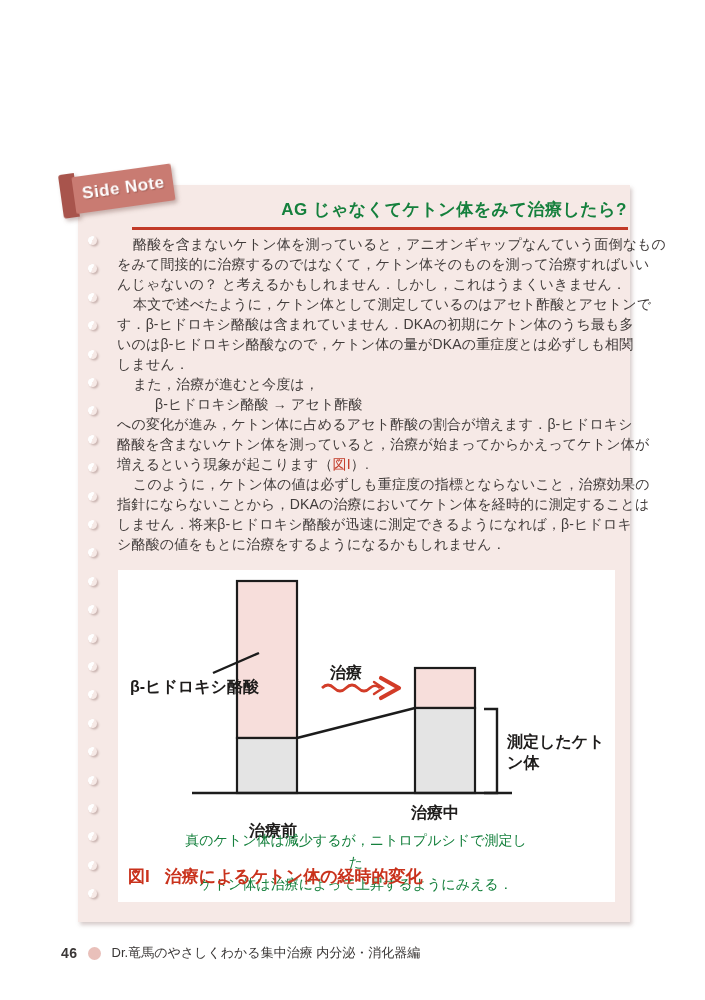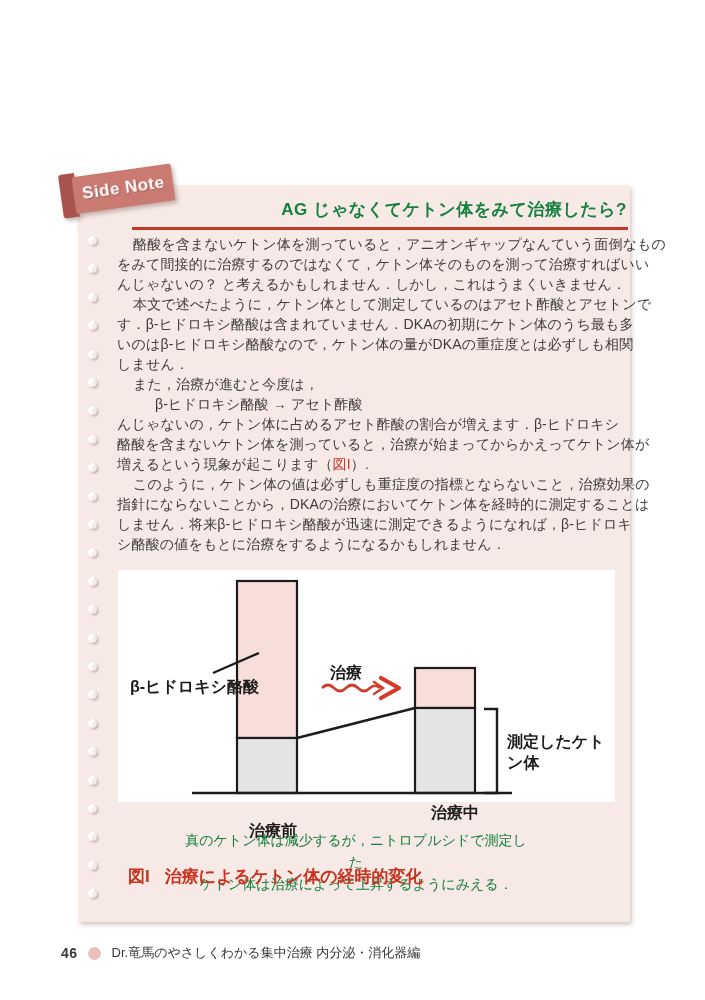--- a/index.html
+++ b/index.html
@@ -57,30 +57,30 @@
   
   .body-text { position:absolute; left:117px; top:234px; width:514px; }
   .bline { height:20px; line-height:20px; font-size:14px; letter-spacing:.15px;
            white-space:nowrap; color:#413c3b; }
   .bline.indent  { padding-left:16px; }
   .bline.formula { padding-left:38px; }
   .figref { color:#c23a28; }
 
   
   .figure-box {
-    position:absolute; left:118px; top:570px; width:497px; height:232px;
+    position:absolute; left:118px; top:570px; width:497px; height:332px;
     background:#ffffff;
   }
   .figure-box svg { position:absolute; left:0; top:0; }
   .flabel { position:absolute; font-weight:700; font-size:16px; color:#1e1c1b; }
   .lbl-beta    { left:12px;  top:107px; }
   .lbl-chiryo  { left:212px; top:93px; width:56px; text-align:left; }
   .lbl-nitro   { left:389px; top:161px; line-height:21px; }
   .lbl-before  { left:119px; top:251px; width:60px; text-align:right; }
-  .lbl-during  { left:313px; top:233px; width:60px; text-align:left; }
+  .lbl-during  { left:281px; top:233px; width:60px; text-align:right; }
   .fig-note {
     position:absolute; left:62px; top:259px; width:352px; text-align:center;
     font-size:14px; line-height:22px; color:#15803d;
   }
   .fig-caption {
     position:absolute; left:10px; top:295px; font-size:17px; font-weight:700;
     color:#c9321c; display:flex;
   }
   .fig-caption .fig-no { margin-right:15px; }
 
@@ -142,21 +142,21 @@
   <div class="body-text">
       <div class="bline indent"><span>酪酸を含まないケトン体を測っていると，アニオンギャップなんていう面倒なもの</span></div>
       <div class="bline"><span>をみて間接的に治療するのではなくて，ケトン体そのものを測って治療すればいい</span></div>
       <div class="bline"><span>んじゃないの？ と考えるかもしれません．しかし，これはうまくいきません．</span></div>
       <div class="bline indent"><span>本文で述べたように，ケトン体として測定しているのはアセト酢酸とアセトンで</span></div>
       <div class="bline"><span>す．β-ヒドロキシ酪酸は含まれていません．DKAの初期にケトン体のうち最も多</span></div>
       <div class="bline"><span>いのはβ-ヒドロキシ酪酸なので，ケトン体の量がDKAの重症度とは必ずしも相関</span></div>
       <div class="bline"><span>しません．</span></div>
       <div class="bline indent"><span>また，治療が進むと今度は，</span></div>
       <div class="bline formula"><span>β-ヒドロキシ酪酸 → アセト酢酸</span></div>
-      <div class="bline"><span>んじゃないの，ケトン体に占めるアセト酢酸の割合が増えます．β-ヒドロキシ</span></div>
+      <div class="bline"><span>への変化が進み，ケトン体に占めるアセト酢酸の割合が増えます．β-ヒドロキシ</span></div>
       <div class="bline"><span>酪酸を含まないケトン体を測っていると，治療が始まってからかえってケトン体が</span></div>
       <div class="bline"><span>増えるという現象が起こります（</span><span class="figref">図I</span><span>）.</span></div>
       <div class="bline indent"><span>このように，ケトン体の値は必ずしも重症度の指標とならないこと，治療効果の</span></div>
       <div class="bline"><span>指針にならないことから，DKAの治療においてケトン体を経時的に測定することは</span></div>
       <div class="bline"><span>しません．将来β-ヒドロキシ酪酸が迅速に測定できるようになれば，β-ヒドロキ</span></div>
       <div class="bline"><span>シ酪酸の値をもとに治療をするようになるかもしれません．</span></div>
     </div>
 
   <div class="figure-box">
     <svg width="497" height="332" viewBox="0 0 497 332">

